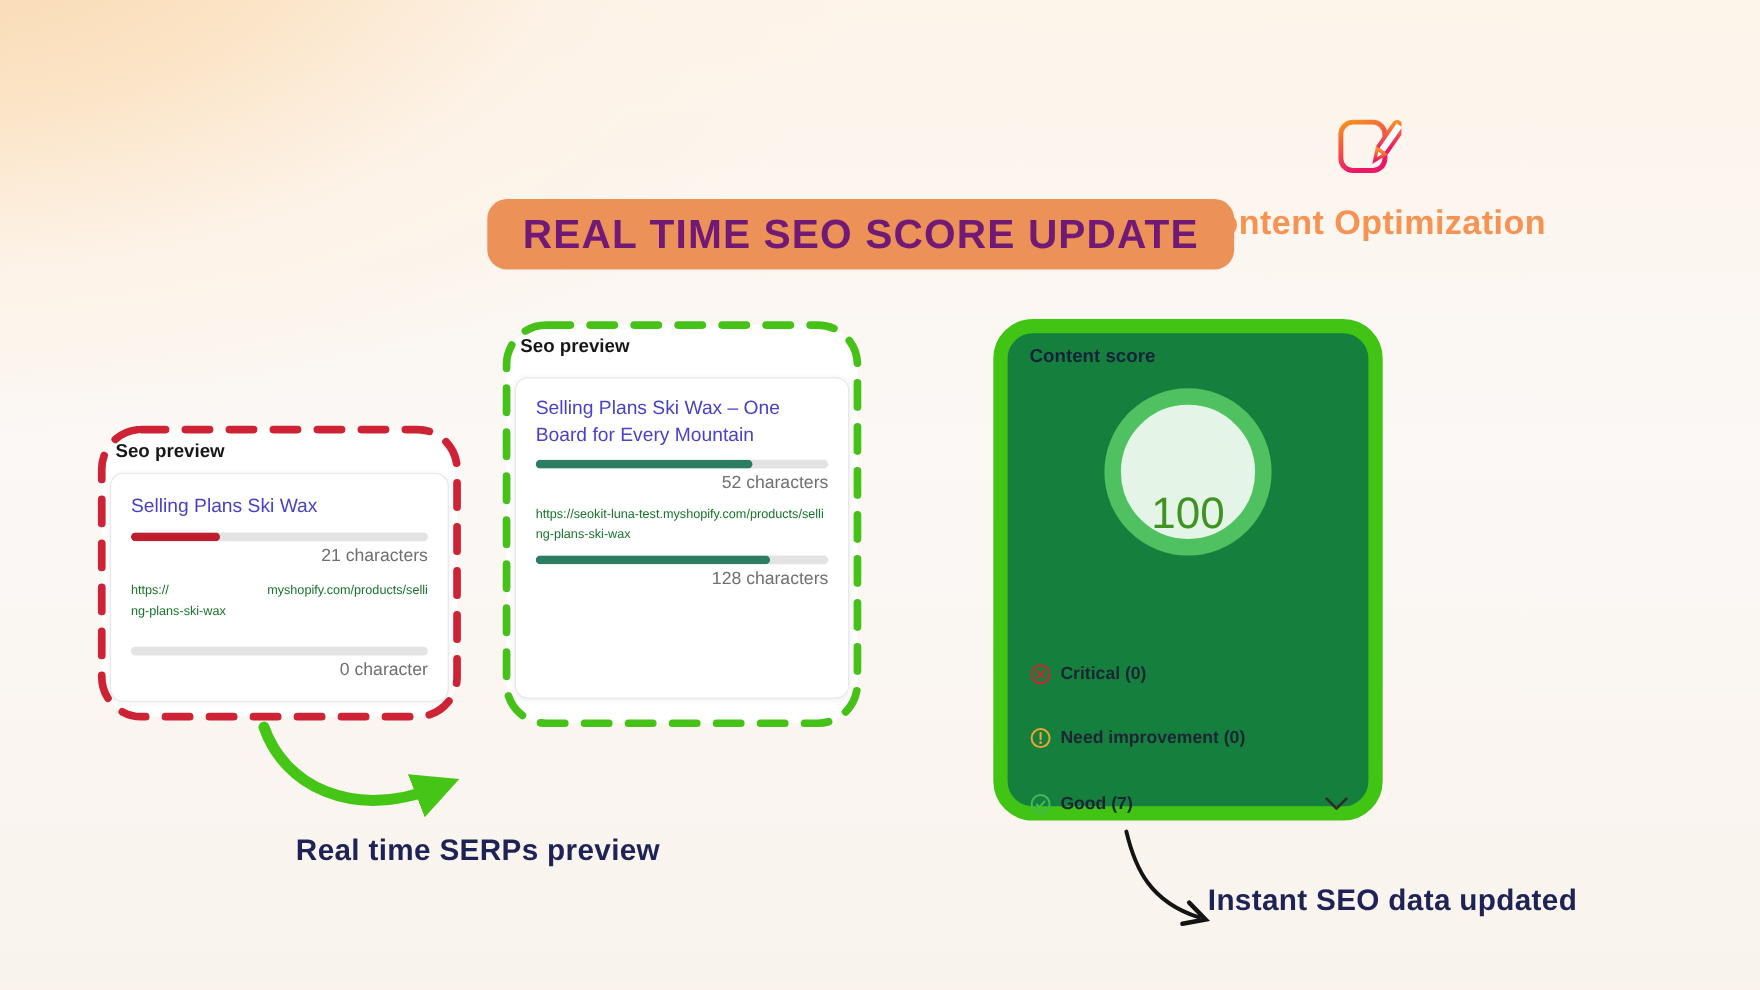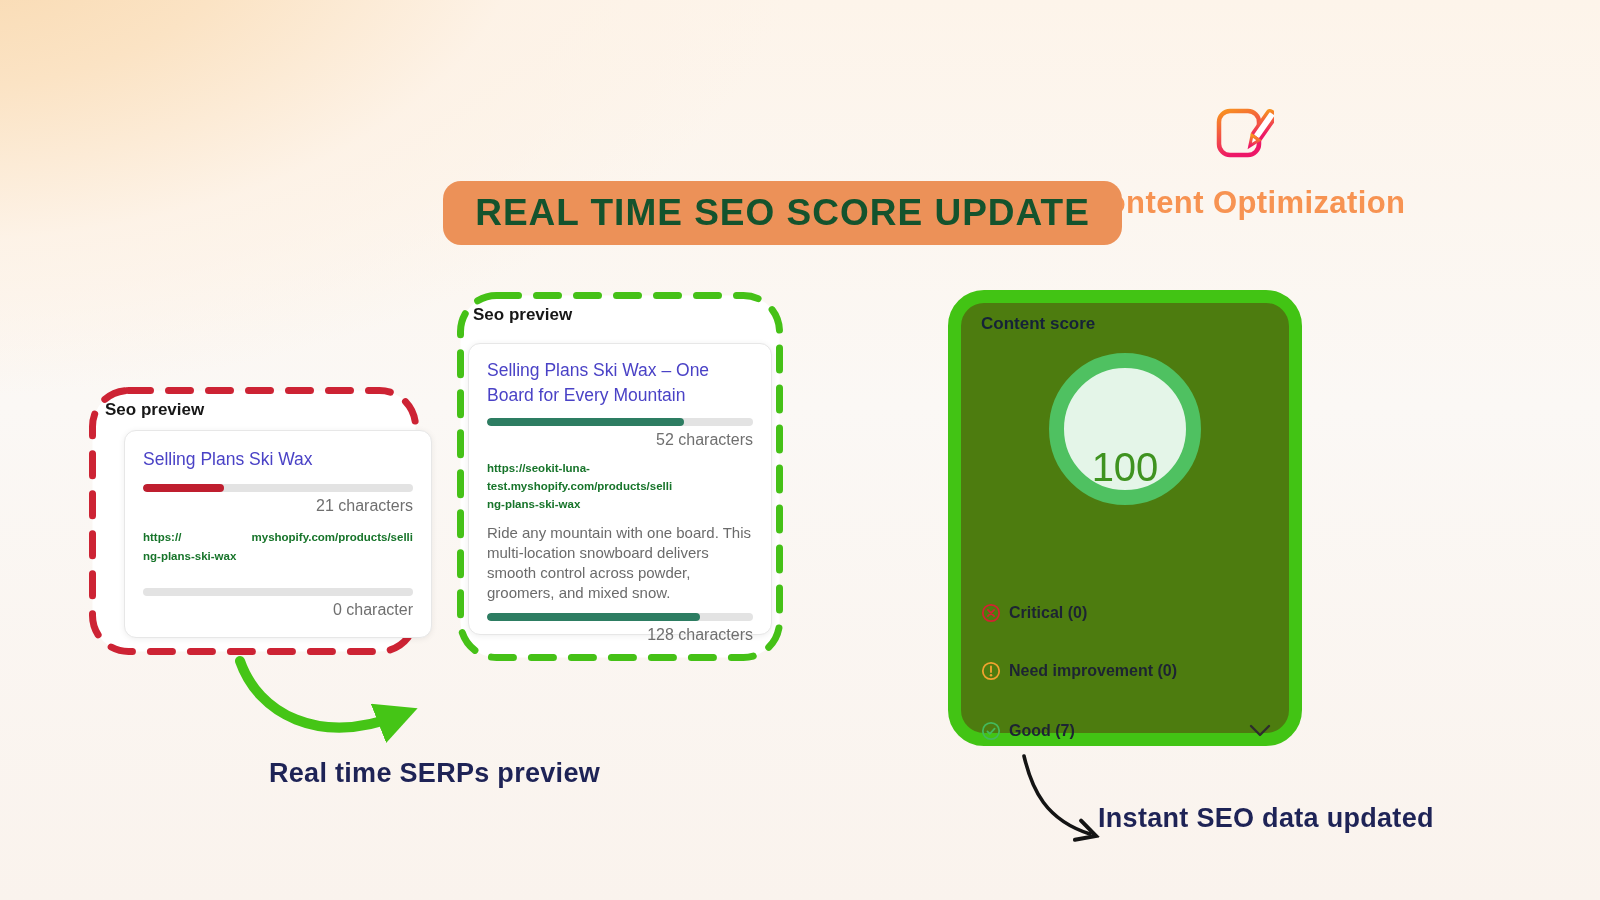--- a/index.html
+++ b/index.html
@@ -10,46 +10,46 @@
     background:
       radial-gradient(1150px 640px at -70px -90px, #f8d6a9 0%, #fbe3c4 28%, rgba(253,242,230,0.9) 52%, rgba(253,248,243,0) 76%),
       linear-gradient(180deg, #fdf4ea 0%, #fbf8f5 45%, #faf3ed 100%);
   }
   
   .logo { position:absolute; left:1084px; top:104px; display:flex; align-items:center; gap:24px;flex-direction:column; }
   .logo-text { font-size:31px; font-weight:800; color:#f79352; letter-spacing:.4px; }
   
   .banner { position:absolute; left:443px; top:181px; width:679px; height:64px;
     background:#ec9158; border-radius:18px; display:flex; align-items:center; justify-content:center; }
-  .banner span { color:#14532d; font-size:37px; font-weight:800; letter-spacing:1px; }
+  .banner span { color:#701a75; font-size:37px; font-weight:800; letter-spacing:1px; }
   
   .serp-card { position:absolute; }
   .serp-card svg.dash { position:absolute; inset:0; }
   .card-head { position:absolute; left:17px; top:14px; font-size:17px; font-weight:700; color:#171717; }
   .inner { position:absolute; background:#ffffff; border:1px solid #e7e7e7; border-radius:12px;
     box-shadow:0 1px 6px rgba(0,0,0,.07); padding:16px 18px; }
   .card-red   { left:88px;  top:386px; width:332px; height:270px; }
-  .card-red .inner   { left:12px; top:44px; width:308px; height:208px;margin-left:24px; }
+  .card-red .inner   { left:12px; top:44px; width:308px; height:208px; }
   .card-green { left:456px; top:291px; width:328px; height:371px; }
   .card-green .inner { left:12px; top:52px; width:304px; height:292px; padding:14px 18px; }
   .link-title { color:#4a42c6; font-size:17.5px; line-height:25px; }
   .bar { height:8px; background:#e3e3e3; border-radius:5px; margin-top:12px; overflow:hidden; }
   .bar .fill { height:100%; border-radius:5px; }
   .fill-red  { background:#bf1e2f; }
   .fill-teal { background:#2d7d62; }
   .chars { text-align:right; color:#6f6f6f; font-size:16px; margin-top:5px; }
-  .url { color:#17742a; font-size:11.5px; line-height:19px; margin-top:13px;font-weight:bold; }
+  .url { color:#17742a; font-size:11.5px; line-height:19px; margin-top:13px; }
   .url-split { display:flex; justify-content:space-between; }
   .desc { color:#6b6b6b; font-size:15px; line-height:20px; margin-top:10px; }
   .card-green .bar { margin-top:10px; }
   .card-green .url { margin-top:10px; line-height:18px; }
   .bar-b { margin-top:22px !important; }
   
-  .score-panel { position:absolute; left:948px; top:290px; width:354px; height:456px;
-    background:#4d7c0f; border:13px solid #42c414; border-radius:36px; }
+  .score-panel { position:absolute; left:903px; top:290px; width:354px; height:456px;
+    background:#15803d; border:13px solid #42c414; border-radius:36px; }
   .score-head { position:absolute; left:20px; top:11px; font-size:17px; font-weight:700; color:#152238; }
   .score-circle { position:absolute; left:50%; top:50px; transform:translateX(-50%);
     width:152px; height:152px; border-radius:50%; border:15px solid #4fc161; background:#e4f5e8;
     display:flex; align-items:flex-end; justify-content:center; }
   .score-circle span { font-size:40px; color:#3f9320; }
   .score-row { position:absolute; left:20px; display:flex; align-items:center; gap:8px;
     font-size:16px; font-weight:700; color:#1d2433; }
   .row-critical { top:300px; } .row-improve { top:358px; } .row-good { top:418px; }
   .chevron { position:absolute; right:18px; top:421px; cursor:pointer; }
   
@@ -115,21 +115,20 @@
   </svg>
   <div class="card-head">Seo preview</div>
   <div class="inner">
     <div class="link-title">Selling Plans Ski Wax – One Board for Every Mountain</div>
     <div class="bar">
       <div class="fill fill-teal" style="width: 74%;"></div>
     </div>
     <div class="chars">52 characters</div>
     <div class="url">https://seokit-luna-test.myshopify.com/products/selli</div>
     <div class="url" style="margin-top:0;">ng-plans-ski-wax</div>
-    <div class="desc">Ride any mountain with one board. This multi-location snowboard delivers smooth control across powder, groomers, and mixed snow.</div>
     <div class="bar">
       <div class="fill fill-teal" style="width: 80%;"></div>
     </div>
     <div class="chars">128 characters</div>
   </div>
 </section>
 
 <section class="score-panel">
   <div class="score-head">Content score</div>
   <div class="score-circle">

